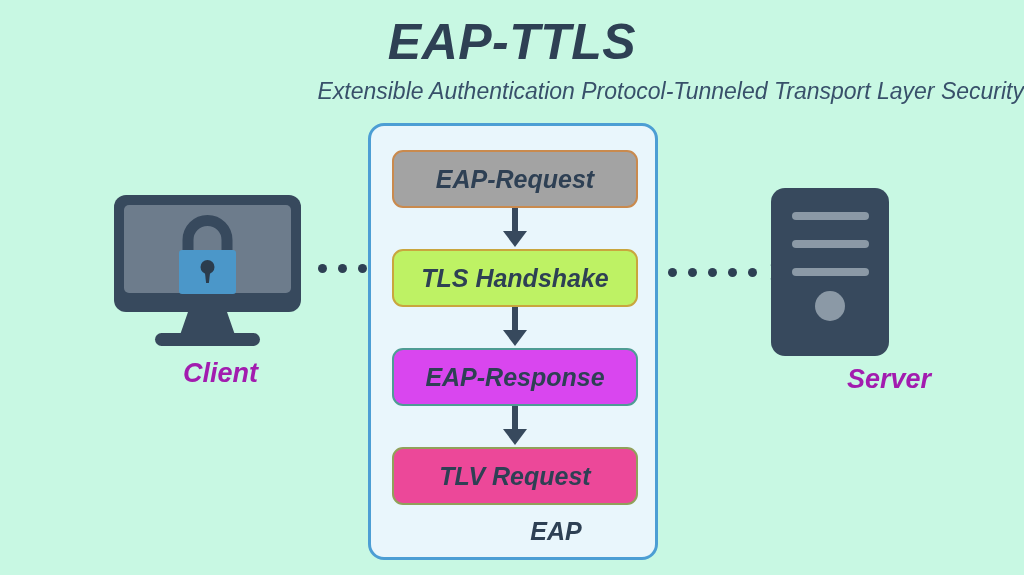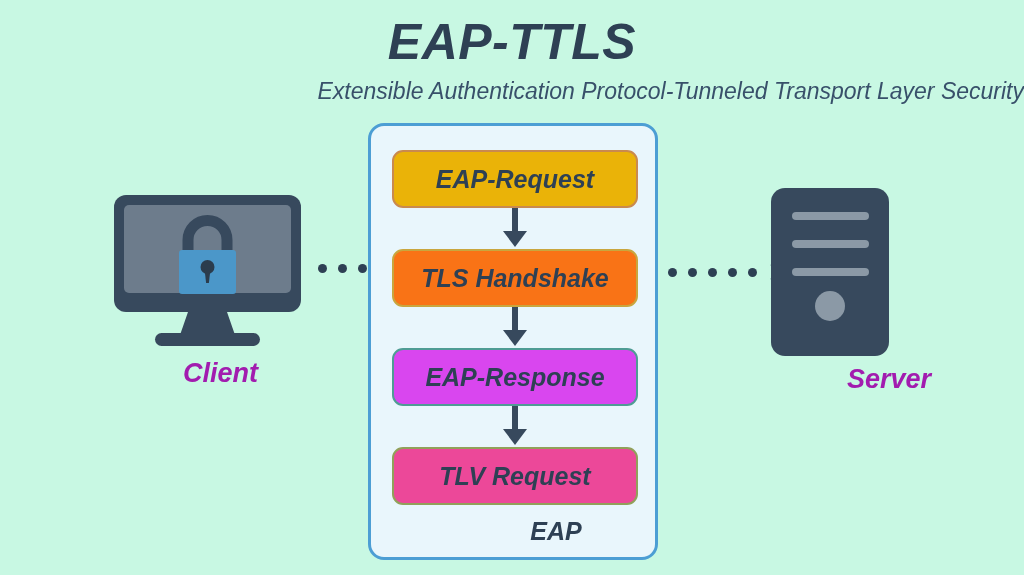--- a/index.html
+++ b/index.html
@@ -154,22 +154,22 @@
     height: 58px;
     border-radius: 11px;
     display: flex;
     align-items: center;
     justify-content: center;
     font-size: 25px;
     font-weight: 600;
     color: #2e4054;
     text-align: center;
   }
-  .box-eap-request  { background: #eab308; border: 2px solid #c98a4e; }
-  .box-tls-handshake{ background: #f97316; border: 2px solid #c9a63e; }
+  .box-eap-request  { background: #a3a3a3; border: 2px solid #c98a4e; }
+  .box-tls-handshake{ background: #bef264; border: 2px solid #c9a63e; }
   .box-eap-response { background: #d946ef; border: 2px solid #4f9c94; }
   .box-tlv-request  { background: #ec4899; border: 2px solid #91a05a; }
 
   .arrow {
     width: 246px;
     height: 41px;
     display: block;
   }
 
   

